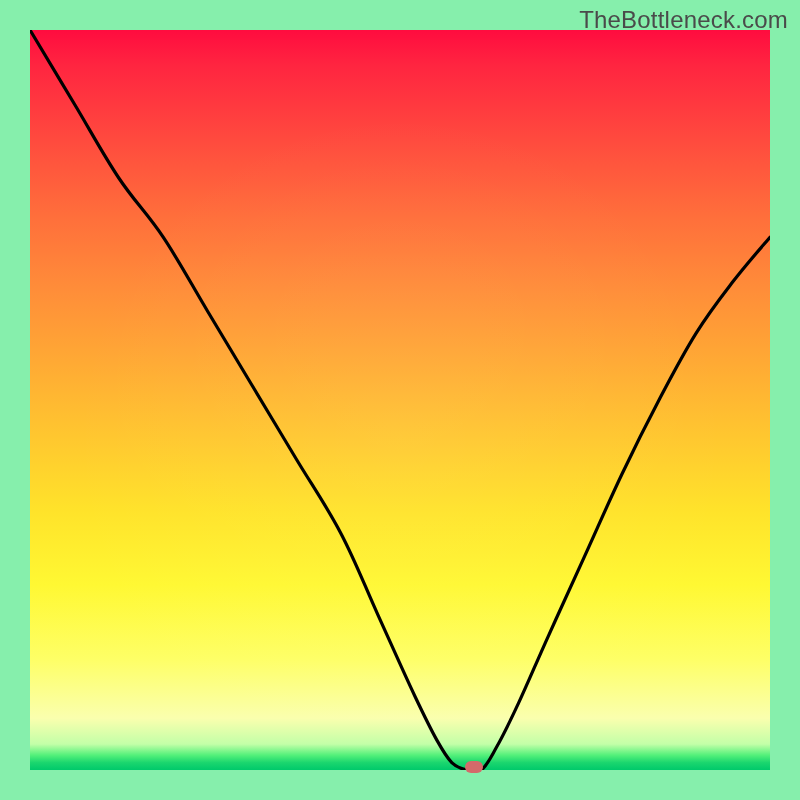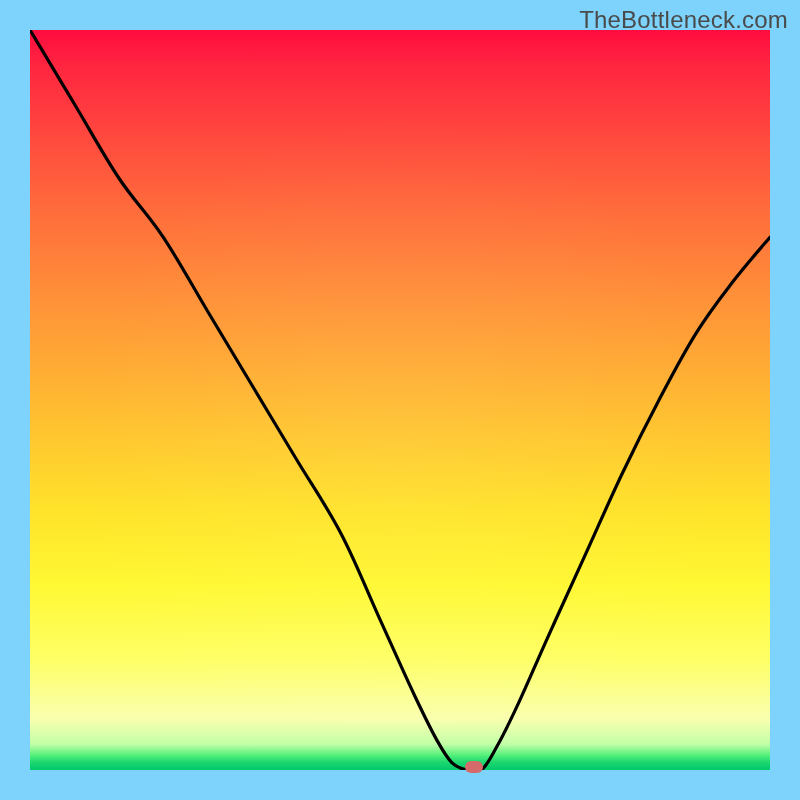--- a/index.html
+++ b/index.html
@@ -8,21 +8,21 @@
     width: 800px;
     height: 800px;
     background: #000;
     overflow: hidden;
     font-family: Arial, Helvetica, sans-serif;
   }
   .frame {
     position: relative;
     width: 800px;
     height: 800px;
-    background: #7dd3fc;
+    background: #86efac;
   }
   .watermark {
     position: absolute;
     top: 6px;
     right: 12px;
     color: #4a4a4a;
     font-size: 24px;
     font-weight: 500;
     letter-spacing: 0.2px;
     z-index: 20;

